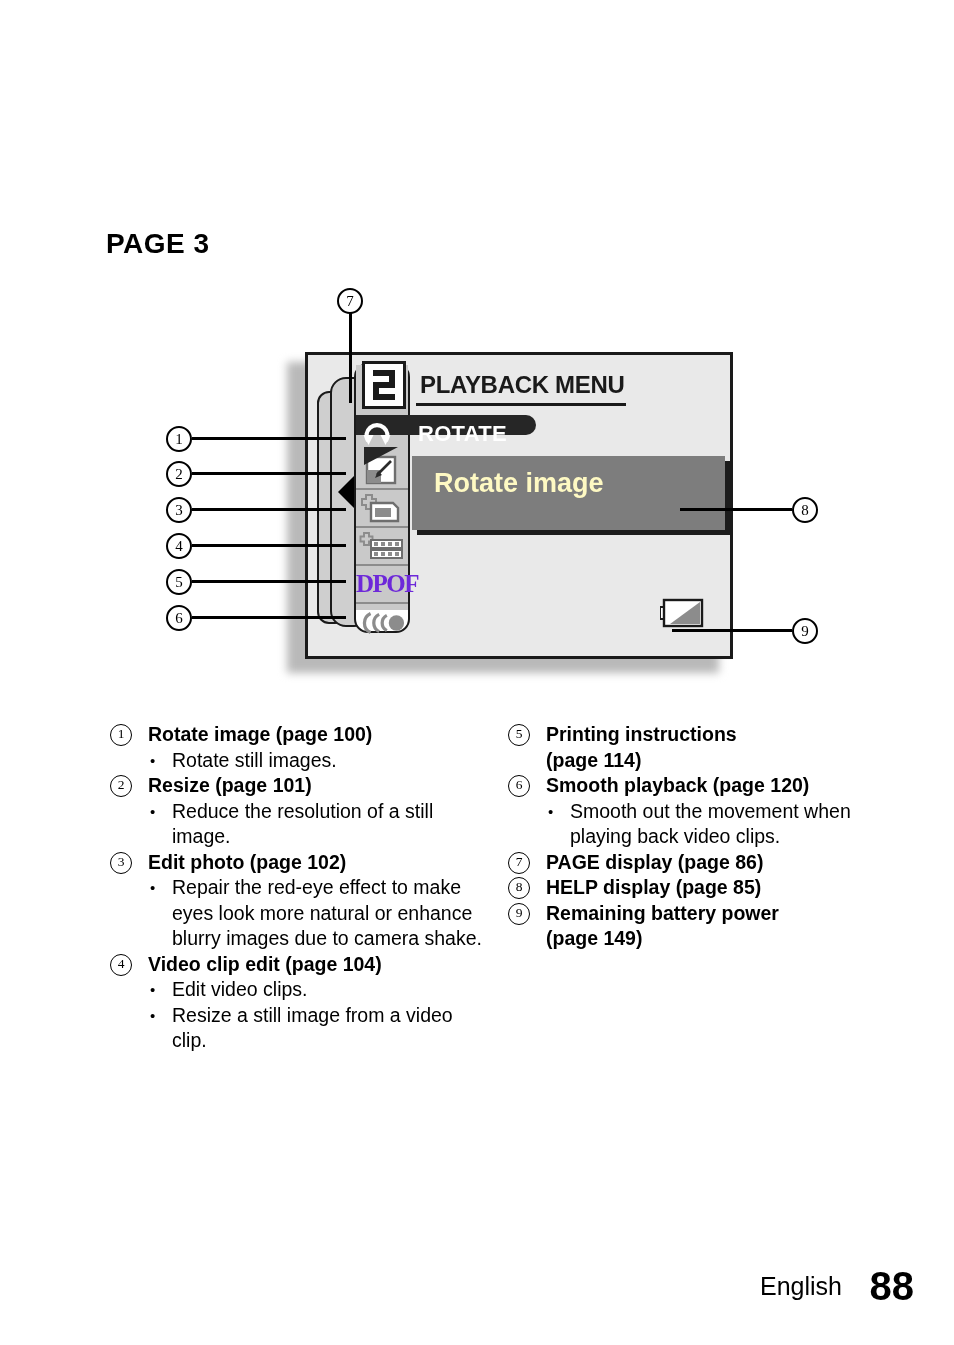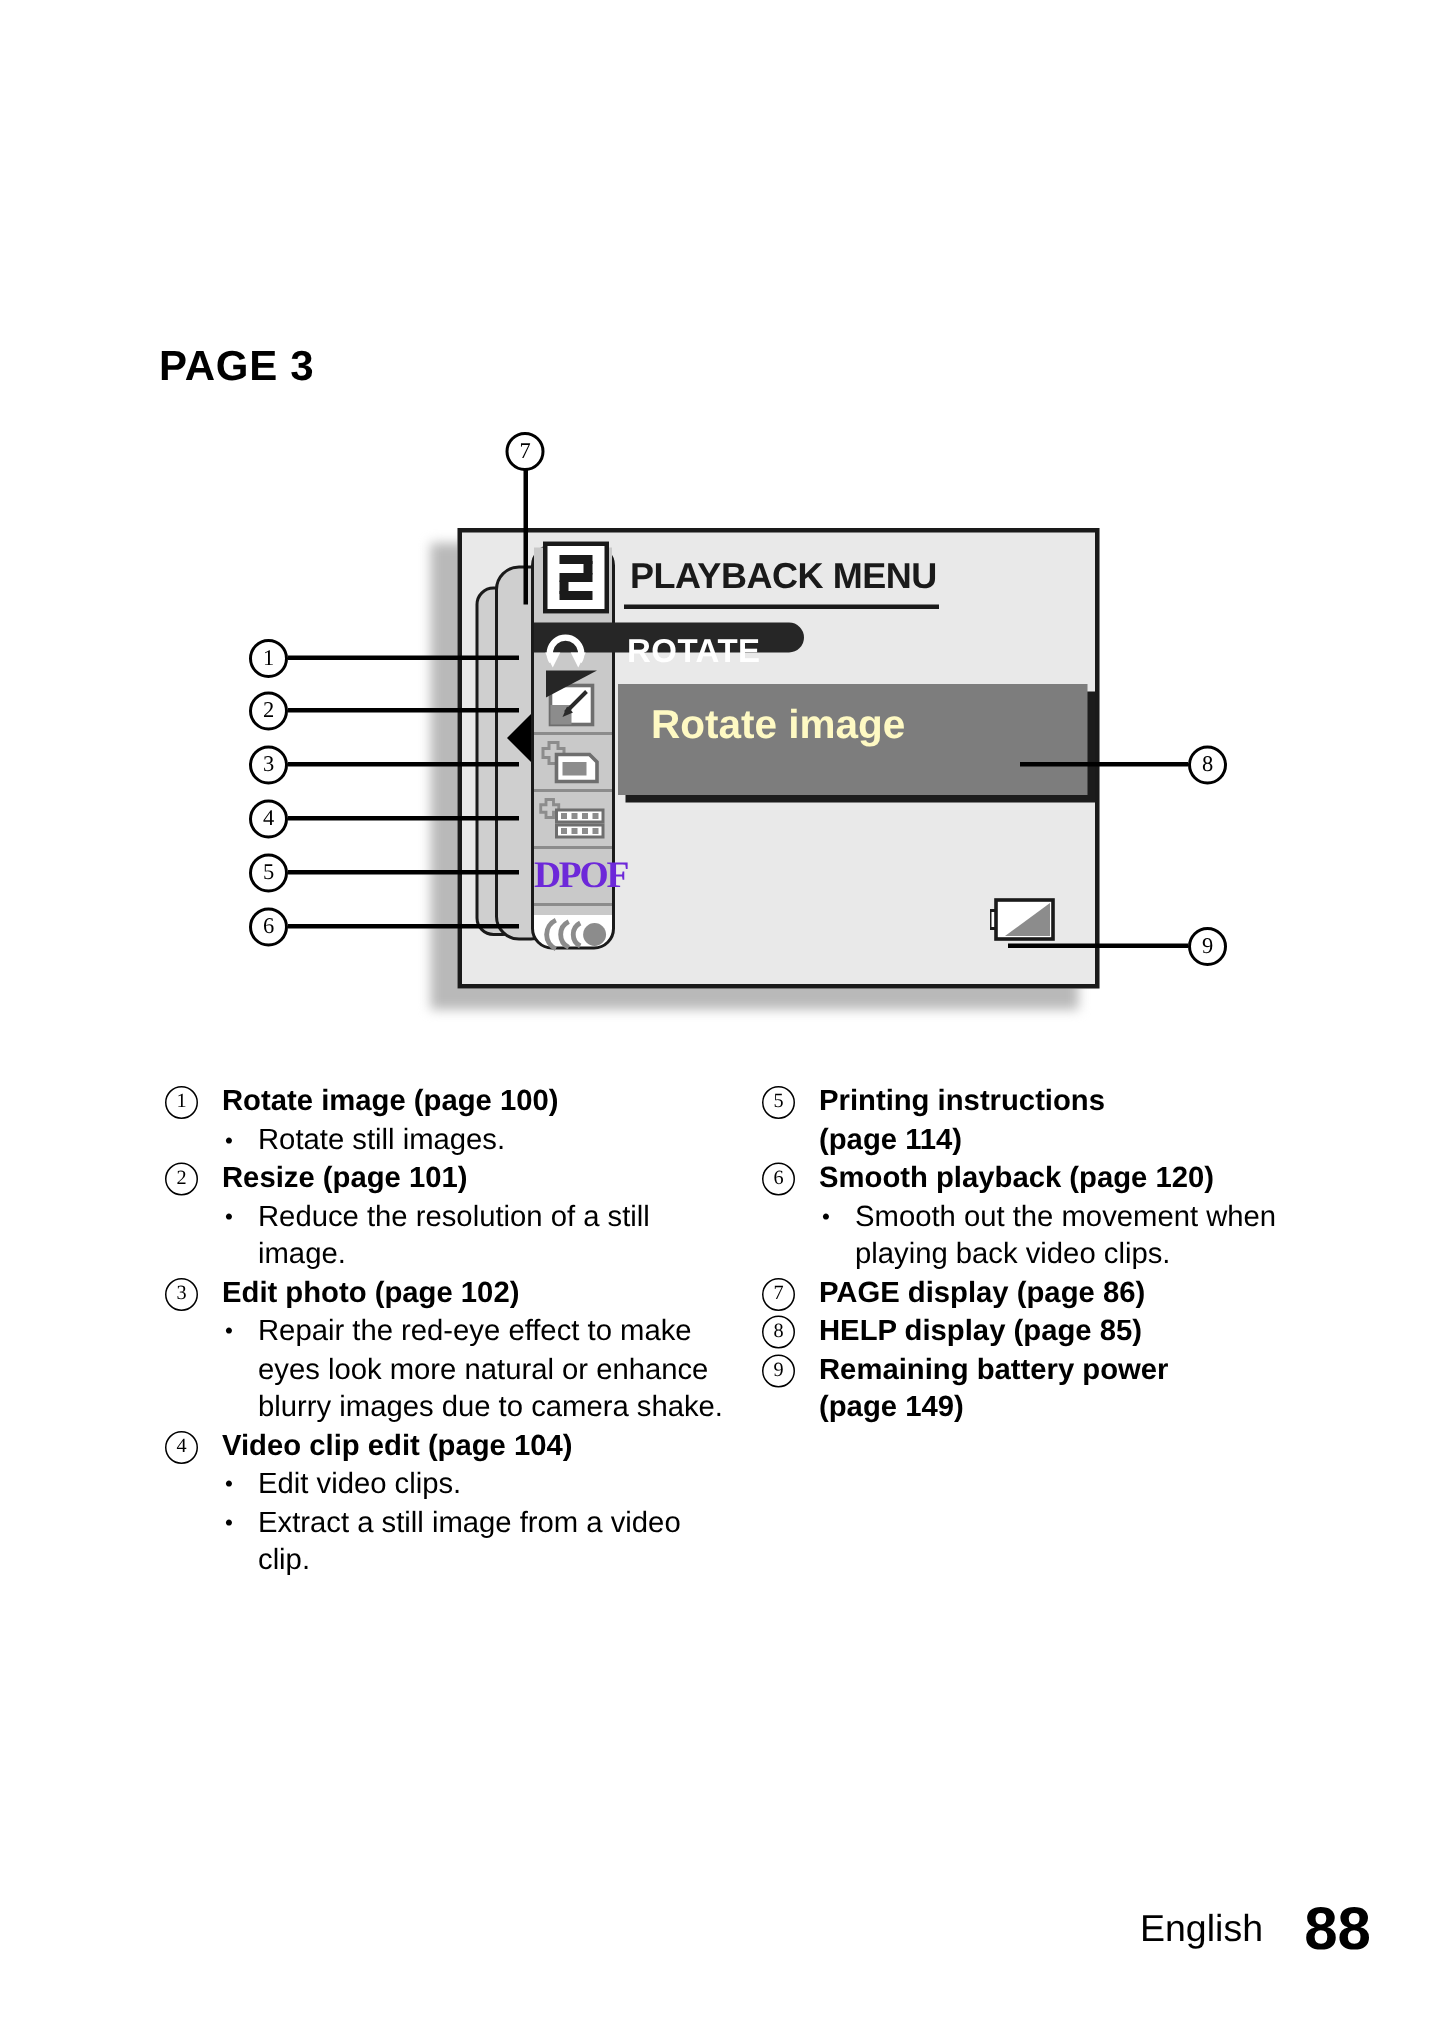--- a/index.html
+++ b/index.html
@@ -421,21 +421,21 @@
   </div>
 
   <div class="entry">
     <div class="entry-head"><span class="entry-num">3</span>Edit photo (page 102)</div>
     <div class="bullet">Repair the red-eye effect to make eyes look more natural or enhance blurry images due to camera shake.</div>
   </div>
 
   <div class="entry">
     <div class="entry-head"><span class="entry-num">4</span>Video clip edit (page 104)</div>
     <div class="bullet">Edit video clips.</div>
-    <div class="bullet">Extract a still image from a video clip.</div>
+    <div class="bullet">Resize a still image from a video clip.</div>
   </div>
 
 </div>
 
 <div class="col col-right">
 
   <div class="entry">
     <div class="entry-head"><span class="entry-num">5</span>Printing instructions</div>
     <div class="cont">(page 114)</div>
   </div>

